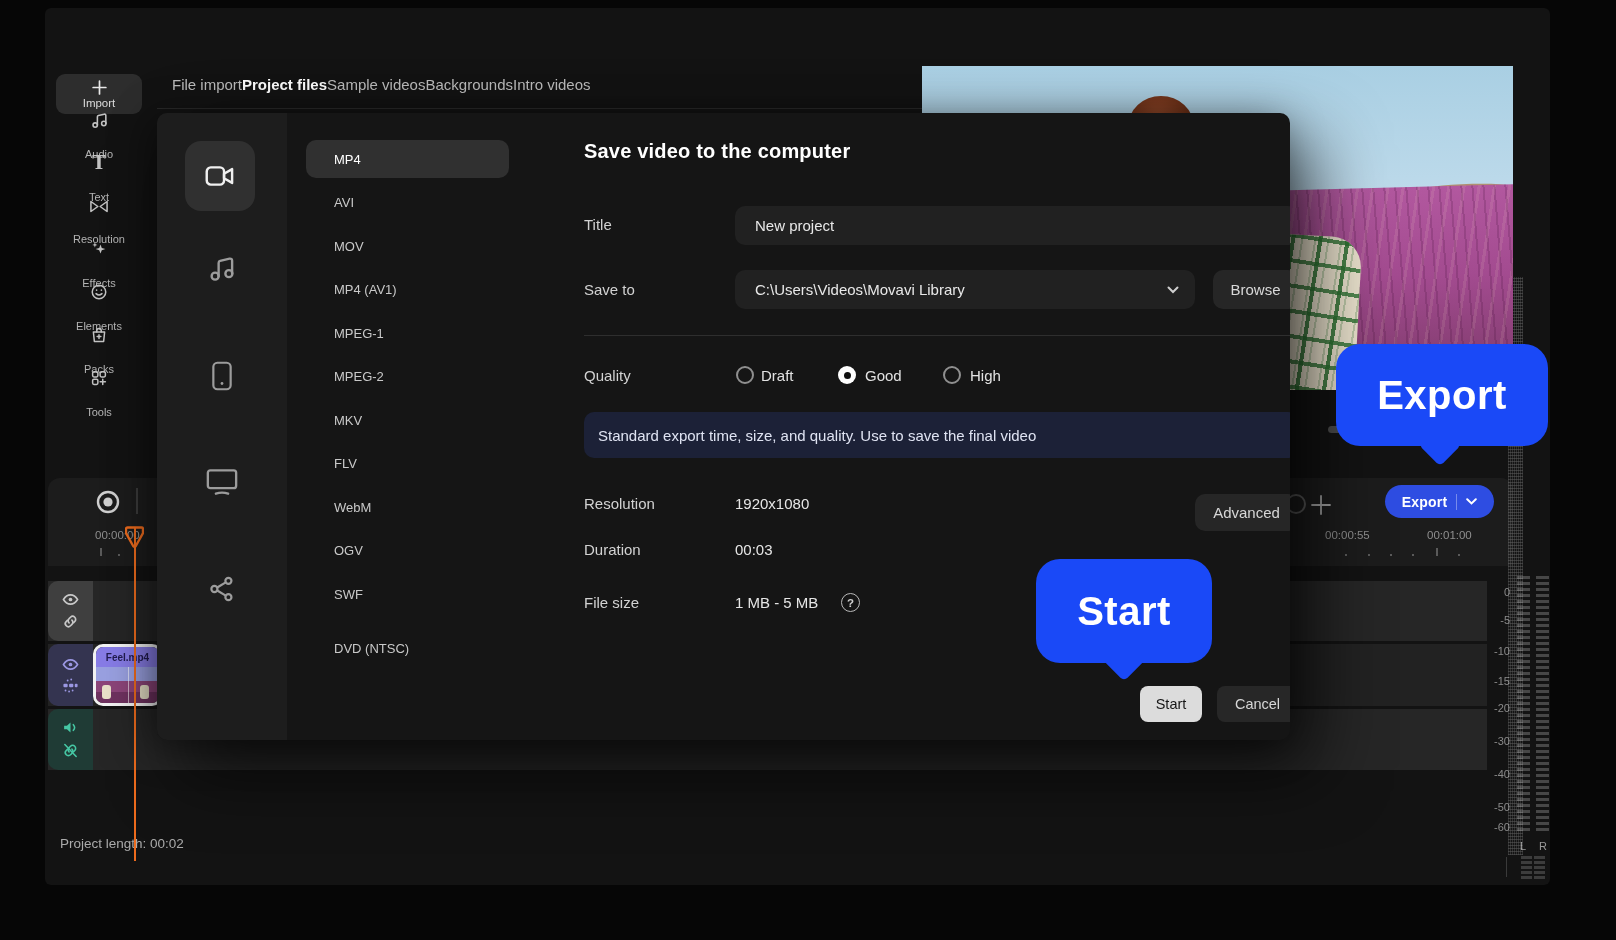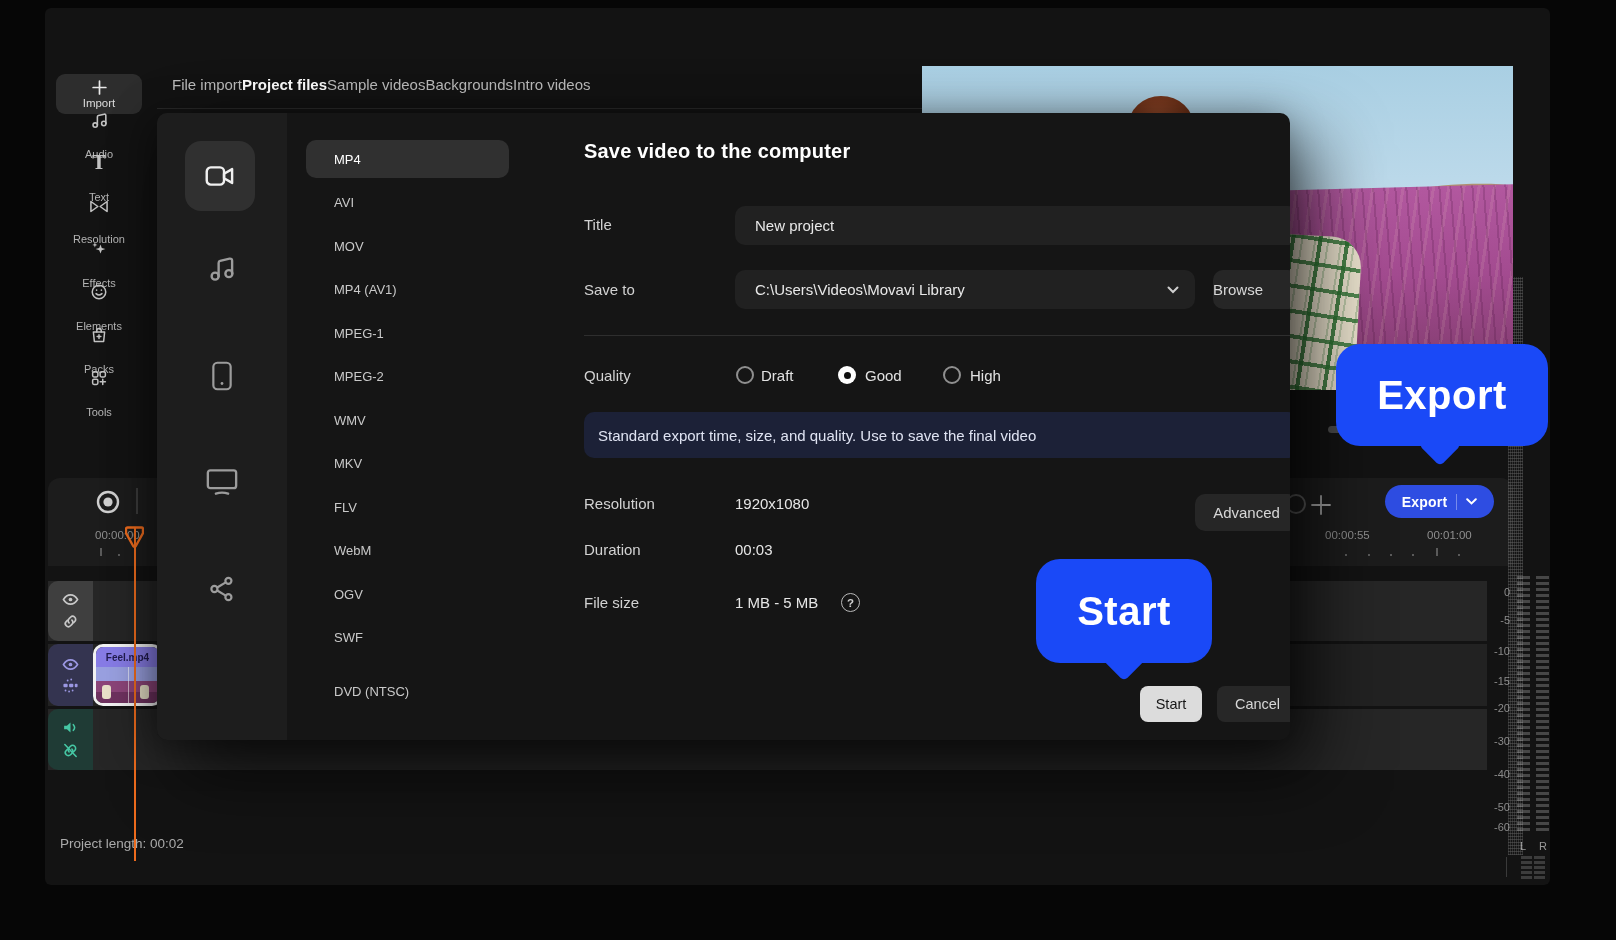--- a/index.html
+++ b/index.html
@@ -107,21 +107,21 @@
   .dlg-heading{position:absolute;left:427px;top:27px;font-size:20px;font-weight:bold;color:#ffffff;letter-spacing:.2px;}
   .dlg-label{position:absolute;left:427px;font-size:15px;color:#d2d2d2;}
   .dlg-value{position:absolute;left:578px;font-size:15px;color:#e6e6e6;}
   .dlg-input{position:absolute;left:578px;top:93px;width:563px;height:39px;border-radius:10px;border:none;
     background:#212121;color:#e8e8e8;font-size:15px;padding:0 20px;box-sizing:border-box;outline:none;
     font-family:"Liberation Sans",sans-serif;}
   .dlg-select{position:absolute;left:578px;top:157px;width:460px;height:39px;border-radius:10px;background:#212121;
     display:flex;align-items:center;justify-content:space-between;padding:0 16px 0 20px;box-sizing:border-box;
     color:#e8e8e8;font-size:15px;cursor:pointer;}
   .browse-btn{position:absolute;left:1056px;top:157px;width:85px;height:39px;border-radius:10px;background:#262626;
-    display:flex;align-items:center;justify-content:flex-start;color:#d8d8d8;font-size:15px;cursor:pointer;}
+    display:flex;align-items:center;justify-content:center;color:#d8d8d8;font-size:15px;cursor:pointer;}
   .dlg-divider{position:absolute;left:427px;top:222px;width:714px;height:1px;background:#2e2e2e;}
 
   .radio{position:absolute;width:18px;height:18px;border-radius:50%;box-sizing:border-box;cursor:pointer;}
   .radio.off{border:2px solid #8f8f8f;}
   .radio.on{background:#ffffff;}
   .radio.on::after{content:"";position:absolute;left:5.5px;top:5.5px;width:7px;height:7px;border-radius:50%;background:#101010;}
   .radio-lbl{position:absolute;font-size:15px;color:#e2e2e2;}
 
   .info-box{position:absolute;left:427px;top:299px;width:714px;height:46px;border-radius:10px;background:#1c2137;
     display:flex;align-items:center;padding-left:14px;box-sizing:border-box;font-size:15px;color:#dfe3f2;}
@@ -412,21 +412,20 @@
         </div>
       </div>
 
       <div class="fmt-list">
         <div class="fmt-item selected">MP4</div>
         <div class="fmt-item">AVI</div>
         <div class="fmt-item">MOV</div>
         <div class="fmt-item">MP4 (AV1)</div>
         <div class="fmt-item">MPEG-1</div>
         <div class="fmt-item">MPEG-2</div>
-        <div class="fmt-item">WMV</div>
         <div class="fmt-item">MKV</div>
         <div class="fmt-item">FLV</div>
         <div class="fmt-item">WebM</div>
         <div class="fmt-item">OGV</div>
         <div class="fmt-item">SWF</div>
         <div class="fmt-item" style="margin-top:16px;">DVD (NTSC)</div>
       </div>
 
       <div class="dlg-heading">Save video to the computer</div>
 

